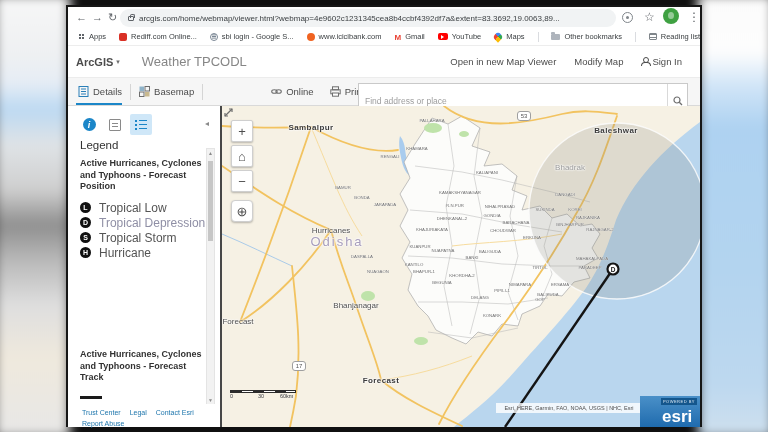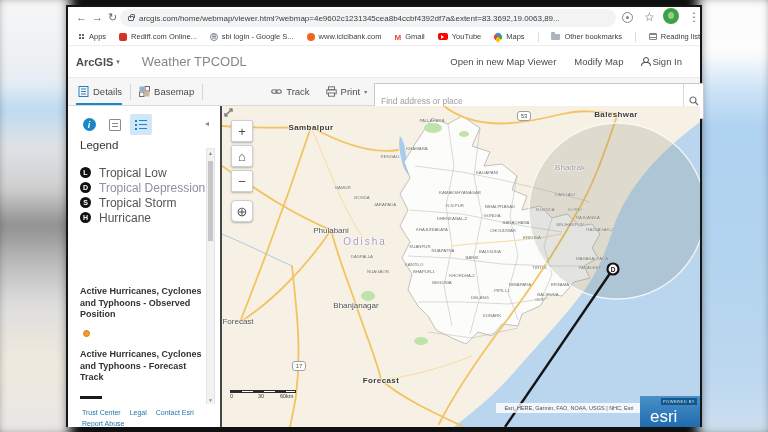--- a/index.html
+++ b/index.html
@@ -56,21 +56,21 @@
   .person { width:8px; height:8px; display:inline-block; position:relative; margin-right:3px; }
   .person::before { content:""; position:absolute; left:2px; top:0; width:4px; height:4px; border:1px solid #4c4c4c; border-radius:50%; }
   .person::after { content:""; position:absolute; left:0; top:5px; width:8px; height:3px; border:1px solid #4c4c4c; border-bottom:none; border-radius:4px 4px 0 0; }
 
   
   #toolbar { left:68px; top:77px; width:632px; height:29px; background:#f6f6f6; border-top:1px solid #ececec; border-bottom:1px solid #d9d9d9; display:flex; align-items:center; }
   .tb-btn { display:flex; align-items:center; gap:4px; font-size:9.5px; color:#4c4c4c; margin:0 8px; position:relative; height:100%; }
   .tb-ico { width:11px; height:11px; flex:none; }
   #details-underline { position:absolute; left:-2px; bottom:0; width:105%; height:2.5px; background:#1b86c8; }
   .tb-sep { width:1px; height:16px; background:#d5d5d5; }
-  #searchbox { position:absolute; left:306px; top:5px; width:330px; height:36px; background:#fff; border:1px solid #c9c9c9; display:flex; }
+  #searchbox { position:absolute; left:290px; top:5px; width:330px; height:36px; background:#fff; border:1px solid #c9c9c9; display:flex; }
   #search-input { flex:1; border:none; outline:none; font-size:8.5px; color:#444; padding:0 6px; background:transparent; }
   #search-input::placeholder { color:#9e9e9e; }
   #search-btn { width:20px; border-left:1px solid #d9d9d9; display:flex; align-items:center; justify-content:center; background:#fff; }
 
   
   #panel { left:68px; top:106px; width:154px; height:321px; background:#fff; }
   #panel-divider { left:220px; top:106px; width:2px; height:321px; background:#474747; }
   .ptab { position:absolute; width:22px; height:21px; display:flex; align-items:center; justify-content:center; border-radius:2px; }
   #info-icon { width:13px; height:13px; background:#1b86c8; border-radius:50%; color:#fff; font-size:9px; font-weight:bold; font-style:italic; display:flex; align-items:center; justify-content:center; }
   .sq-ico { width:12px; height:12px; border:1.2px solid #8a8a8a; border-radius:1px; position:relative; }
@@ -95,32 +95,32 @@
   #panel-footer { position:absolute; left:0; top:298px; width:154px; height:23px; background:#fff; padding:3px 0 0 14px; font-size:7px; line-height:11px; }
   #panel-footer a { color:#2077ad; text-decoration:none; margin-right:9px; white-space:nowrap; }
 
   
   #map { left:222px; top:106px; width:478px; height:321px; overflow:hidden; background:#f6f1e4; }
   #map svg { position:absolute; left:0; top:0; }
   .layer { position:absolute; left:0; top:0; width:100%; height:100%; pointer-events:none; }
   .mlabel { position:absolute; transform:translate(-50%,-50%); font-size:8px; color:#4f4f4f; white-space:nowrap; text-shadow:0 0 2px #fff,0 0 2px #fff,0 0 3px #fff; }
   .mlabel.big { font-weight:bold; color:#3a3a3a; letter-spacing:.4px; }
   .mlabel.dim { color:#9a9a9a; }
-  .mlabel.state { color:#a79dbc; font-size:10px; letter-spacing:2px;margin-left:28px; }
+  .mlabel.state { color:#a79dbc; font-size:13px; letter-spacing:2px; }
   .dlabel { position:absolute; transform:translate(-50%,-50%) scale(.72); font-size:6px; color:#6f6f6f; white-space:nowrap; text-shadow:0 0 1px #fff,0 0 1px #fff; }
   .shield { position:absolute; transform:translate(-50%,-50%); width:14px; height:10px; background:#fff; border:1px solid #9f9f9f; border-radius:3px; font-size:6px; color:#555; display:flex; align-items:center; justify-content:center; }
   .mapbtn { position:absolute; width:22px; height:22px; background:#fff; border:1px solid #cfcfcf; border-radius:2px; box-shadow:0 1px 2px rgba(0,0,0,.25); color:#4c4c4c; font-size:13px; display:flex; align-items:center; justify-content:center; line-height:1; }
   #scalebar { position:absolute; left:8px; top:284px; }
   #scalebar .bar { width:66px; height:3px; border:1px solid #2b2b2b; background:repeating-linear-gradient(90deg,#2b2b2b 0 11px,#ffffff 11px 22px); }
   #scalebar .ticks { position:relative; height:7px; font-size:5.5px; color:#333; text-shadow:0 0 1px #fff; }
   #scalebar .t0{position:absolute;left:0;} #scalebar .t30{position:absolute;left:28px;} #scalebar .t60{position:absolute;left:50px;}
   #attribution { position:absolute; left:274px; top:297px; width:146px; height:10px; background:rgba(255,255,255,.8); font-size:5.5px; color:#4f4f4f; display:flex; align-items:center; justify-content:center; white-space:nowrap; }
   #esri-logo { position:absolute; left:418px; top:290px; width:60px; height:31px; background:linear-gradient(180deg,#4a90c8,#1f6bae); }
   #powered-by { position:absolute; top:2px; right:3px; font-size:4px; color:#dce9f5; background:#14568c; padding:1px 2px; letter-spacing:.5px; }
-  #esri-word { position:absolute; left:10px; bottom:0px; color:#fff; font-size:17px; font-weight:normal; }
+  #esri-word { position:absolute; left:22px; bottom:0px; color:#fff; font-size:17px; font-weight:bold; }
   #expand-icon { position:absolute; left:460px; top:4px; width:13px; height:13px; }
 </style>
 </head>
 <body>
 
 <div id="stage">
   <div id="edge-left" class="abs"></div>
   <div id="edge-right" class="abs"></div>
   <div id="window" class="abs"></div>
 
@@ -206,21 +206,21 @@
           <rect x="6" y="6" width="4.5" height="4.5" fill="#c9b98f"></rect>
         </svg>
       <span>Basemap</span>
     </div>
     <span class="tb-sep"></span>
     <div class="tb-btn" style="margin-left:68px;">
       <svg class="tb-ico" viewBox="0 0 11 11">
           <ellipse cx="3.4" cy="5.5" rx="2.7" ry="1.8" fill="none" stroke="#6e6e6e" stroke-width="1.1"></ellipse>
           <ellipse cx="7.6" cy="5.5" rx="2.7" ry="1.8" fill="none" stroke="#6e6e6e" stroke-width="1.1"></ellipse>
         </svg>
-      <span>Track</span>
+      <span>Online</span>
     </div>
     <div class="tb-btn">
       <svg class="tb-ico" viewBox="0 0 11 11">
           <rect x="2.5" y="0.8" width="6" height="3" fill="none" stroke="#6e6e6e"></rect>
           <rect x="0.8" y="3.8" width="9.4" height="4" fill="none" stroke="#6e6e6e"></rect>
           <rect x="2.5" y="7" width="6" height="3.2" fill="#fff" stroke="#6e6e6e"></rect>
         </svg>
       <span>Print</span>
       <span style="font-size:6px;color:#6e6e6e;">▾</span>
     </div>
@@ -252,43 +252,40 @@
     <div class="ptab" style="left:36px;top:8px;">
         <span class="sq-ico"></span>
       </div>
     <div class="ptab" id="legend-tab-active" style="left:62px;top:8px;">
         <span class="list-ico"></span>
       </div>
     <span id="panel-collapse">◂</span>
     <div id="legend-title">Legend</div>
 
     <div class="lsection" style="top:52px;">
+      <div class="lsec-title">Active Hurricanes, Cyclones and Typhoons - Forecast Position</div>
       <div style="height:7px;"></div>
       <div class="litem">
           <span class="lsym">L</span>
           <span class="llabel">Tropical Low</span>
         </div>
       <div class="litem">
           <span class="lsym">D</span>
           <span class="llabel dim">Tropical Depression</span>
         </div>
       <div class="litem">
           <span class="lsym">S</span>
           <span class="llabel">Tropical Storm</span>
         </div>
       <div class="litem">
           <span class="lsym">H</span>
           <span class="llabel">Hurricane</span>
         </div>
     </div>
 
-    <div class="lsection" style="top:180px;">
-      <div class="lsec-title">Active Hurricanes, Cyclones and Typhoons - Observed Position</div>
-      <div id="obs-dot"></div>
-    </div>
 
     <div class="lsection" style="top:243px;">
       <div class="lsec-title">Active Hurricanes, Cyclones and Typhoons - Forecast Track</div>
       <div id="track-line-sym"></div>
     </div>
 
     <div id="panel-scrollbar">
       <span class="scroll-arrow" style="top:1px;">▲</span>
       <div id="scroll-thumb"></div>
       <span class="scroll-arrow" style="bottom:1px;">▼</span>
@@ -394,24 +391,24 @@
         <span class="dlabel" style="left: 378px; top: 124px;">RAJNAGAR-2</span>
         <span class="dlabel" style="left: 366px; top: 112px;">RAJKANIKA</span>
         <span class="dlabel" style="left: 323px; top: 104px;">SUKINDA</span>
         <span class="dlabel" style="left: 343px; top: 89px;">DANGADI</span>
         <span class="dlabel" style="left: 353px; top: 104px;">KOREI</span>
         <span class="dlabel" style="left: 348px; top: 119px;">BINJHARPUR</span>
       </div>
     <div class="layer" id="city-layer">
         <span class="mlabel big" style="left: 89px; top: 21px;">Sambalpur</span>
         <span class="mlabel " style="left: 16px; top: 215px;">Forecast</span>
-        <span class="mlabel " style="left: 109px; top: 124px;">Phulabani</span>
+        <span class="mlabel " style="left: 109px; top: 124px;">Hurricanes</span>
         <span class="mlabel " style="left: 134px; top: 199px;">Bhanjanagar</span>
         <span class="mlabel big" style="left: 159px; top: 274px;">Forecast</span>
-        <span class="mlabel big" style="left: 394px; top: 8px; text-align: right;">Baleshwar</span>
+        <span class="mlabel big" style="left: 394px; top: 24px; text-align: right;">Baleshwar</span>
         <span class="mlabel dim" style="left: 348px; top: 61px;">Bhadrak</span>
       </div>
     <div class="layer" id="shield-layer">
         <span class="shield" style="left: 302px; top: 10px;">53</span>
         <span class="shield" style="left: 77px; top: 260px;">17</span>
       </div>
     <span class="mlabel state" style="left:115px;top:135px;">Odisha</span>
 
     <div class="mapbtn" style="left:9px;top:14px;">+</div>
     <div class="mapbtn" style="left:9px;top:39px;">⌂</div>

